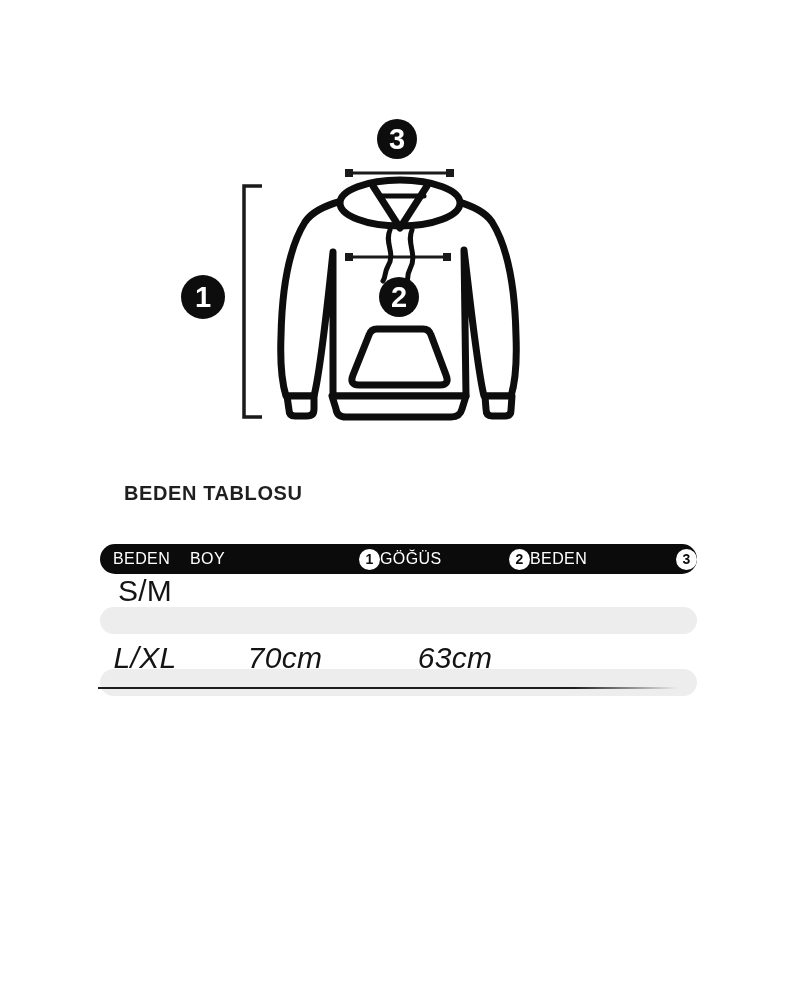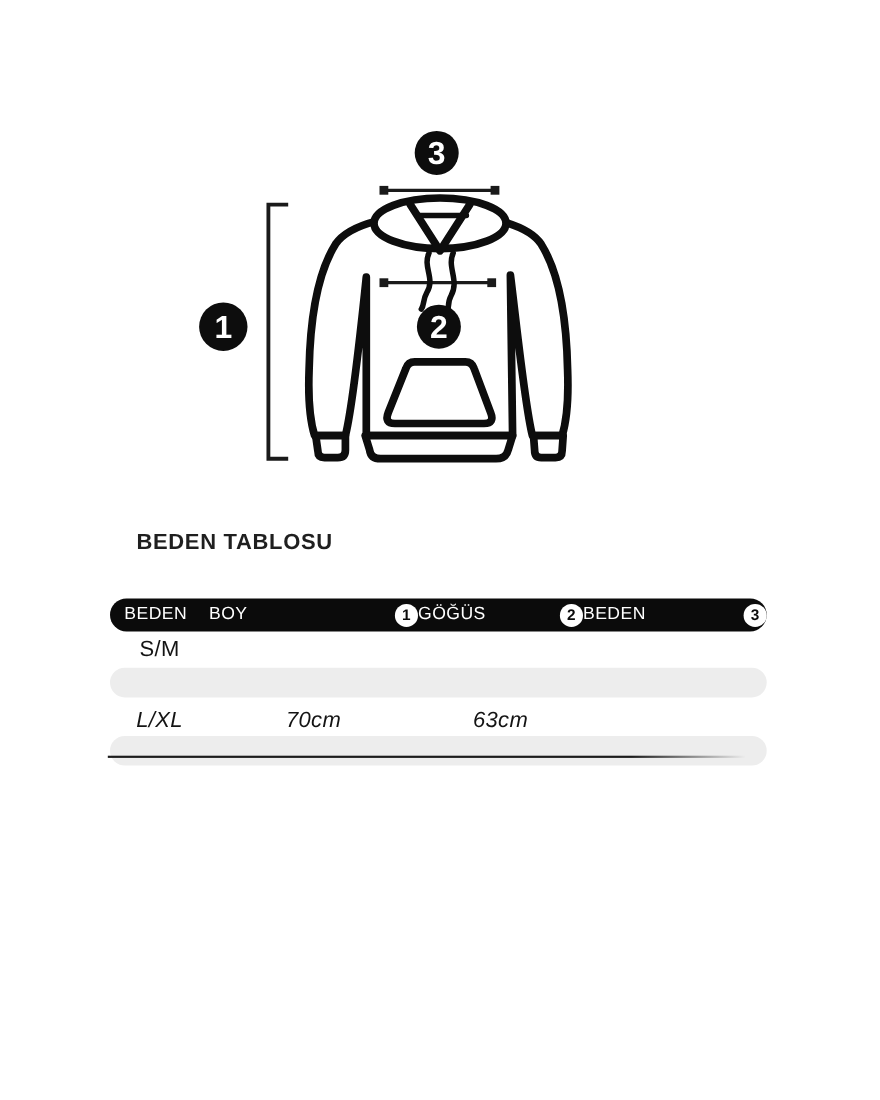--- a/index.html
+++ b/index.html
@@ -21,21 +21,21 @@
     height:30px;border-radius:15px;background:#0b0b0b;color:#fff;
     font-size:16px;letter-spacing:.4px;
   }
   .sc-header .cell{display:flex;align-items:center;justify-content:space-between;gap:8px;}
   .sc-header .cell.first{justify-content:flex-start;padding-left:13px;}
   .badge{
     width:21px;height:21px;border-radius:50%;background:#fff;color:#0b0b0b;
     font-size:14px;font-weight:bold;display:inline-flex;align-items:center;justify-content:center;
     flex:0 0 auto;
   }
-  .sc-row{font-size:20px;color:#141414;}
+  .sc-row{font-size:30px;color:#141414;}
   .sc-row .cell{display:flex;align-items:center;justify-content:center;letter-spacing:.3px;}
   .sc-row.r1{height:33px;}
   .sc-row.r2{height:28px;margin-top:7px;font-style:italic;}
   .stripe{height:27px;border-radius:13.5px;background:#ededed;}
   .stripe.s2{margin-top:0;}
   
   .divider{
     position:absolute;left:98px;top:687px;width:580px;height:2px;
     background:linear-gradient(90deg,#1c1c1c 0%,#1c1c1c 82%,rgba(28,28,28,0) 100%);
   }

